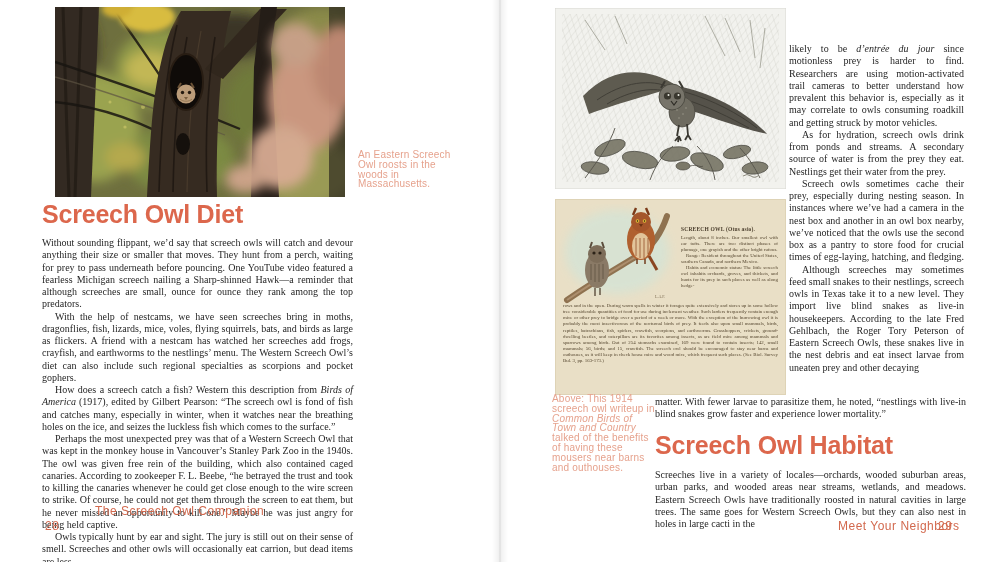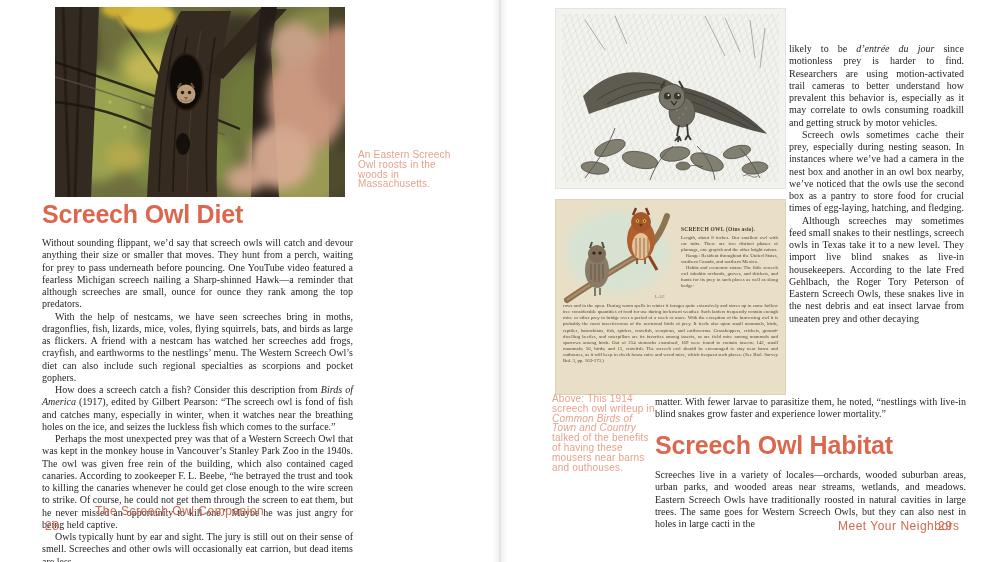--- a/index.html
+++ b/index.html
@@ -131,21 +131,21 @@
   </svg>
 </div>
 
 <div class="abs caption left-caption"><span>An Eastern Screech Owl roosts in the woods in Massachusetts.</span></div>
 
 <div class="abs heading" style="left:42px;top:200px;">Screech Owl Diet</div>
 
 <div class="abs left-body">
     <p class="para"><span>Without sounding flippant, we’d say that screech owls will catch and devour anything their size or smaller that moves. They hunt from a perch, waiting for prey to pass underneath before pouncing. One YouTube video featured a fearless Michigan screech nailing a Sharp-shinned Hawk—a reminder that although screeches are small, ounce for ounce they rank among the top predators.</span></p>
     <p class="para"><span>With the help of nestcams, we have seen screeches bring in moths, dragonflies, fish, lizards, mice, voles, flying squirrels, bats, and birds as large as flickers. A friend with a nestcam has watched her screeches add frogs, crayfish, and earthworms to the nestlings’ menu. The Western Screech Owl’s diet can also include such regional specialties as scorpions and pocket gophers.</span></p>
-    <p class="para"><span>How does a screech catch a fish? Consider this description from </span><span class="it">Birds of America</span><span> (1917), edited by Gilbert Pearson: “The screech owl is fond of fish and catches many, especially in winter, when it watches near the breathing holes on the ice, and seizes the luckless fish which comes to the surface.”</span></p>
+    <p class="para"><span>How does a screech catch a fish? Western this description from </span><span class="it">Birds of America</span><span> (1917), edited by Gilbert Pearson: “The screech owl is fond of fish and catches many, especially in winter, when it watches near the breathing holes on the ice, and seizes the luckless fish which comes to the surface.”</span></p>
     <p class="para"><span>Perhaps the most unexpected prey was that of a Western Screech Owl that was kept in the monkey house in Vancouver’s Stanley Park Zoo in the 1940s. The owl was given free rein of the building, which also contained caged canaries. According to zookeeper F. L. Beebe, “he betrayed the trust and took to killing the canaries whenever he could get close enough to the wire screen to strike. Of course, he could not get them through the screen to eat them, but he never missed an opportunity to kill one.” Maybe he was just angry for being held captive.</span></p>
     <p class="para"><span>Owls typically hunt by ear and sight. The jury is still out on their sense of smell. Screeches and other owls will occasionally eat carrion, but dead items are less</span></p>
   </div>
 
 <div class="abs folio" style="left:45px;top:519px;">28</div>
 <div class="abs folio" style="left:95px;top:504px;">The Screech Owl Companion</div>
 
 <div class="abs engraving">
   <svg width="231" height="181" viewBox="0 0 231 181">
     <defs>
@@ -270,20 +270,21 @@
   </div>
   <p class="scan-bottom">rows and in the open. During warm spells in winter it forages quite extensively and stores up in some hollow tree considerable quantities of food for use during inclement weather. Such larders frequently contain enough mice or other prey to bridge over a period of a week or more. With the exception of the burrowing owl it is probably the most insectivorous of the nocturnal birds of prey. It feeds also upon small mammals, birds, reptiles, batrachians, fish, spiders, crawfish, scorpions, and earthworms. Grasshoppers, crickets, ground-dwelling beetles, and caterpillars are its favorites among insects, as are field mice among mammals and sparrows among birds. Out of 254 stomachs examined, 169 were found to contain insects; 142, small mammals; 56, birds; and 15, crawfish. The screech owl should be encouraged to stay near barns and outhouses, as it will keep in check house mice and wood mice, which frequent such places. (See Biol. Survey Bul. 3, pp. 163-173.)</p>
 </div>
 
 <div class="abs captions-col">
   <div class="caption"><span>Above: This 1914 screech owl writeup in </span><span class="it">Common Birds of Town and Country</span><span> talked of the benefits of having these mousers near barns and outhouses.</span></div>
 </div>
 
 <div class="abs right-col">
     <p class="para"><span>likely to be </span><span class="it">d’entrée du jour</span><span> since motionless prey is harder to find. Researchers are using motion-activated trail cameras to better understand how prevalent this behavior is, especially as it may correlate to owls consuming roadkill and getting struck by motor vehicles.</span></p>
+    <p class="para"><span>As for hydration, screech owls drink from ponds and streams. A secondary source of water is from the prey they eat. Nestlings get their water from the prey.</span></p>
     <p class="para"><span>Screech owls sometimes cache their prey, especially during nesting season. In instances where we’ve had a camera in the nest box and another in an owl box nearby, we’ve noticed that the owls use the second box as a pantry to store food for crucial times of egg-laying, hatching, and fledging.</span></p>
     <p class="para"><span>Although screeches may sometimes feed small snakes to their nestlings, screech owls in Texas take it to a new level. They import live blind snakes as live-in housekeepers. According to the late Fred Gehlbach, the Roger Tory Peterson of Eastern Screech Owls, these snakes live in the nest debris and eat insect larvae from uneaten prey and other decaying</span></p>
   </div>
 
 <p class="abs para cont"><span>matter. With fewer larvae to parasitize them, he noted, “nestlings with live-in blind snakes grow faster and experience lower mortality.”</span></p>
 
 <div class="abs heading" style="left:655px;top:431px;">Screech Owl Habitat</div>
 
 <p class="abs para habitat"><span>Screeches live in a variety of locales—orchards, wooded suburban areas, urban parks, and wooded areas near streams, wetlands, and meadows. Eastern Screech Owls have traditionally roosted in natural cavities in large trees. The same goes for Western Screech Owls, but they can also nest in holes in large cacti in the</span></p>
 

